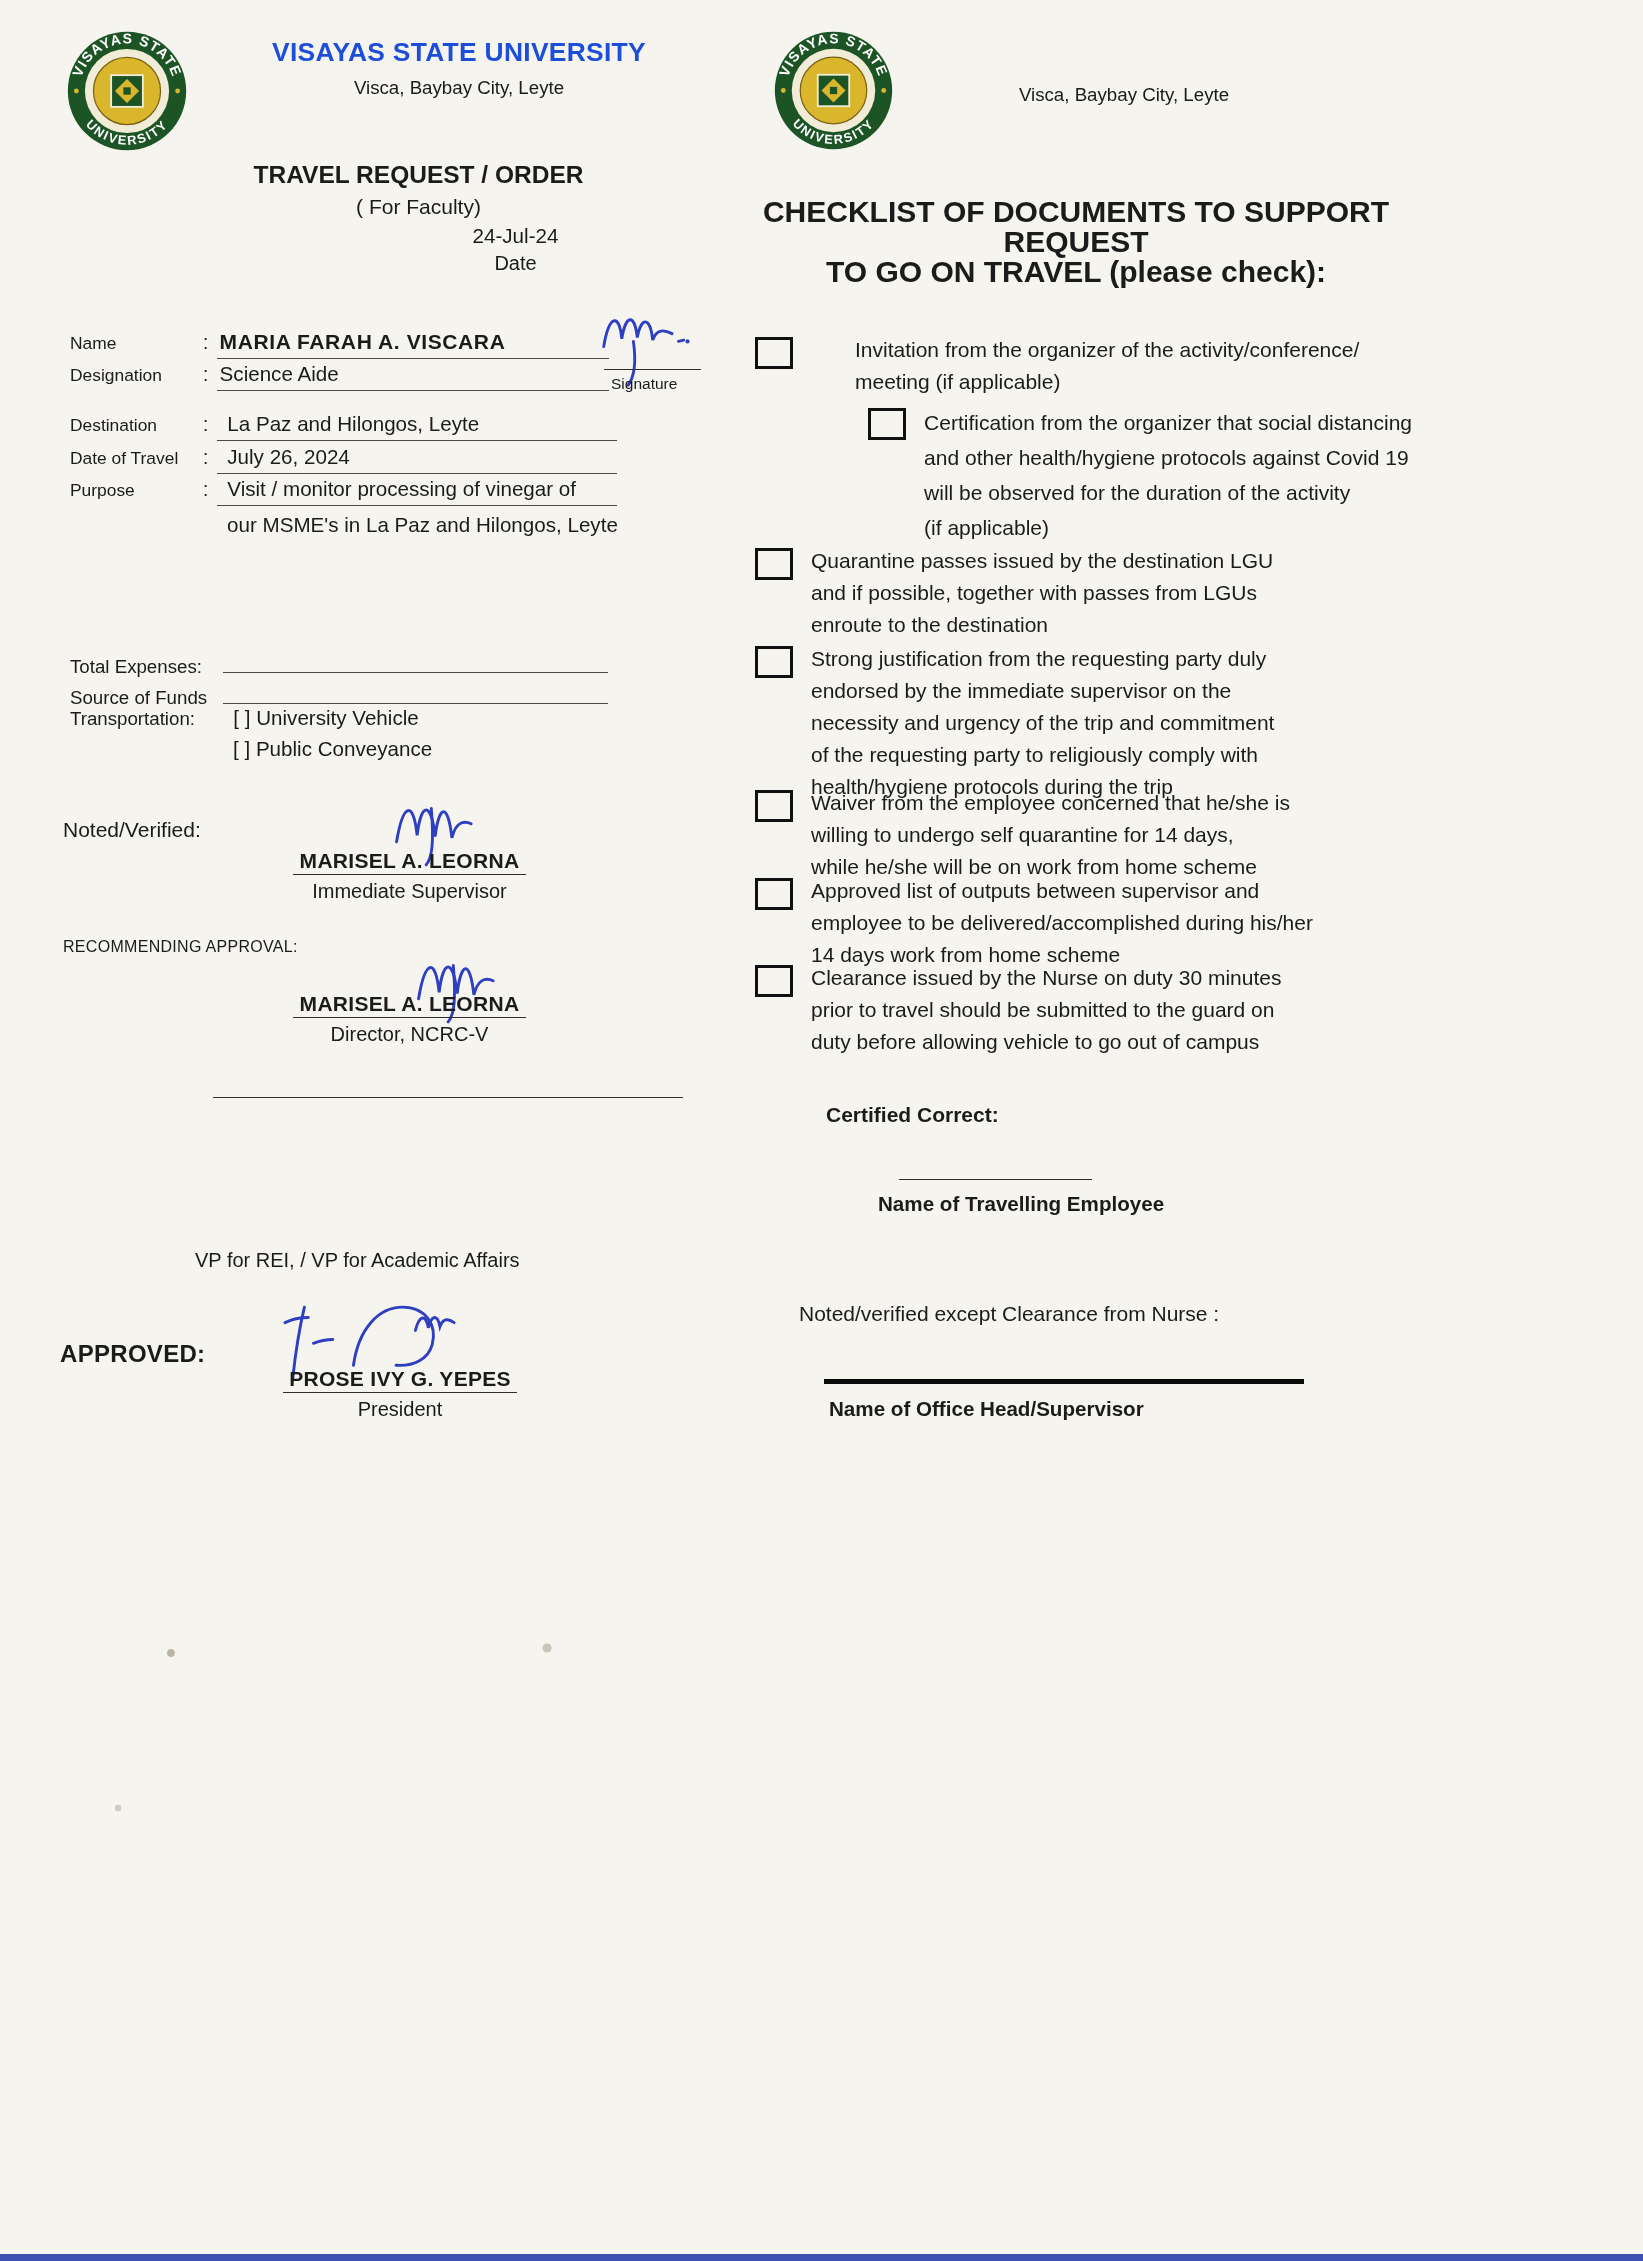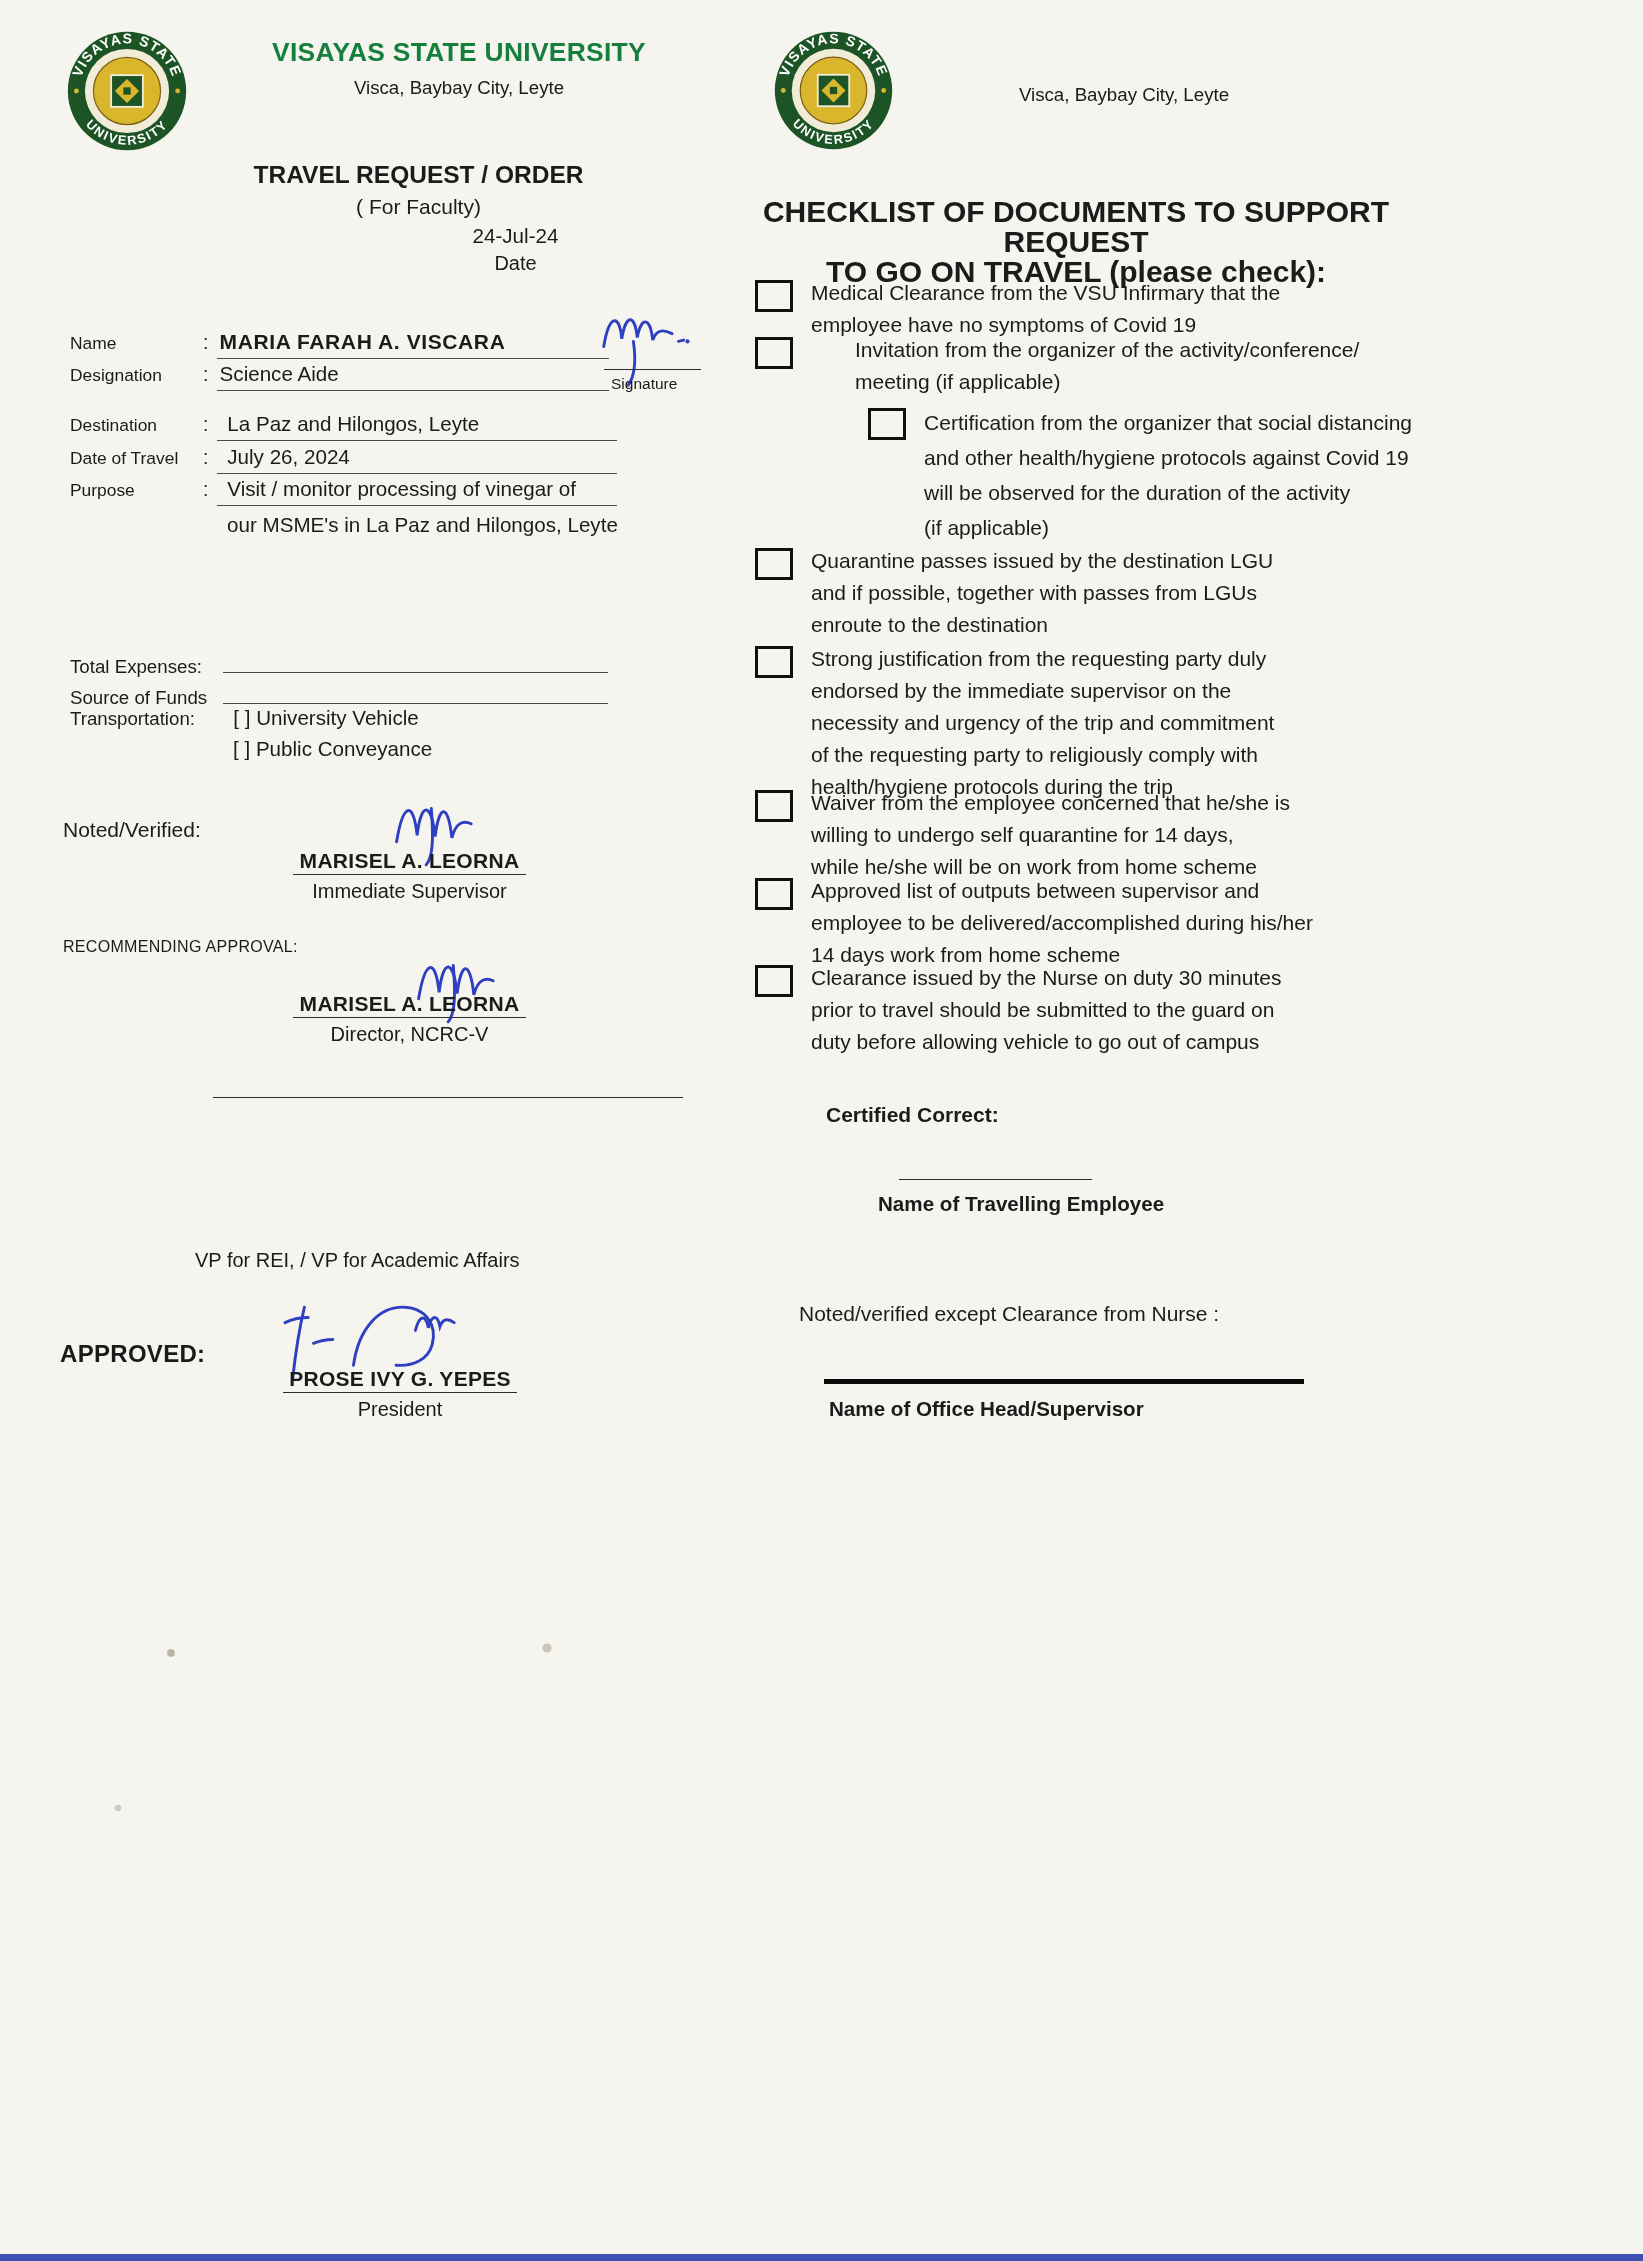--- a/index.html
+++ b/index.html
@@ -7,21 +7,21 @@
     position:relative; width:1643px; height:2261px;
     background:#f5f4ef;
     font-family:"Liberation Sans", sans-serif;
     color:#1b1b1b; overflow:hidden;
   }
   .abs { position:absolute; }
   .ctr { text-align:center; }
 
   
   .seal { width:122px; height:122px; }
-  .uni-name { font-size:26.4px; font-weight:bold; letter-spacing:0.3px; color:#15803d; }
+  .uni-name { font-size:26.4px; font-weight:bold; letter-spacing:0.3px; color:#1d4ed8; }
   .addr { font-size:18.7px; }
   .form-title { font-size:24.5px; font-weight:bold; }
   .form-sub { font-size:21px; }
   .date-val { font-size:20.6px; }
   .date-lbl { font-size:20px; }
 
   
   .frow { position:absolute; left:70px; display:flex; align-items:baseline; }
   .flabel { font-size:17.4px; width:133px; flex:none; }
   .flabel.wide { font-size:18.7px; width:153px; }
@@ -220,27 +220,20 @@
     </text>
   </svg>
 
   <div class="abs ctr addr" style="left:1005px; top:84px; width:238px;">Visca, Baybay City, Leyte</div>
 
   <div class="abs ctr chk-title" style="left:754px; top:162px; width:644px;">
     <div>CHECKLIST OF DOCUMENTS TO SUPPORT REQUEST</div>
     <div>TO GO ON TRAVEL (please check):</div>
   </div>
 
-  <div class="chk-item" style="top:277px;">
-    <span class="chk-box"></span>
-    <div class="chk-lines">
-      <div>Medical Clearance from the VSU Infirmary that the</div>
-      <div>employee have no symptoms of Covid 19</div>
-    </div>
-  </div>
 
   <div class="chk-item" style="top:334px;gap:44px;">
     <span class="chk-box"></span>
     <div class="chk-lines">
       <div>Invitation from the organizer of the activity/conference/</div>
       <div>meeting (if applicable)</div>
     </div>
   </div>
 
   <div class="chk-item lh55" style="top:405px;justify-content:flex-end;">

